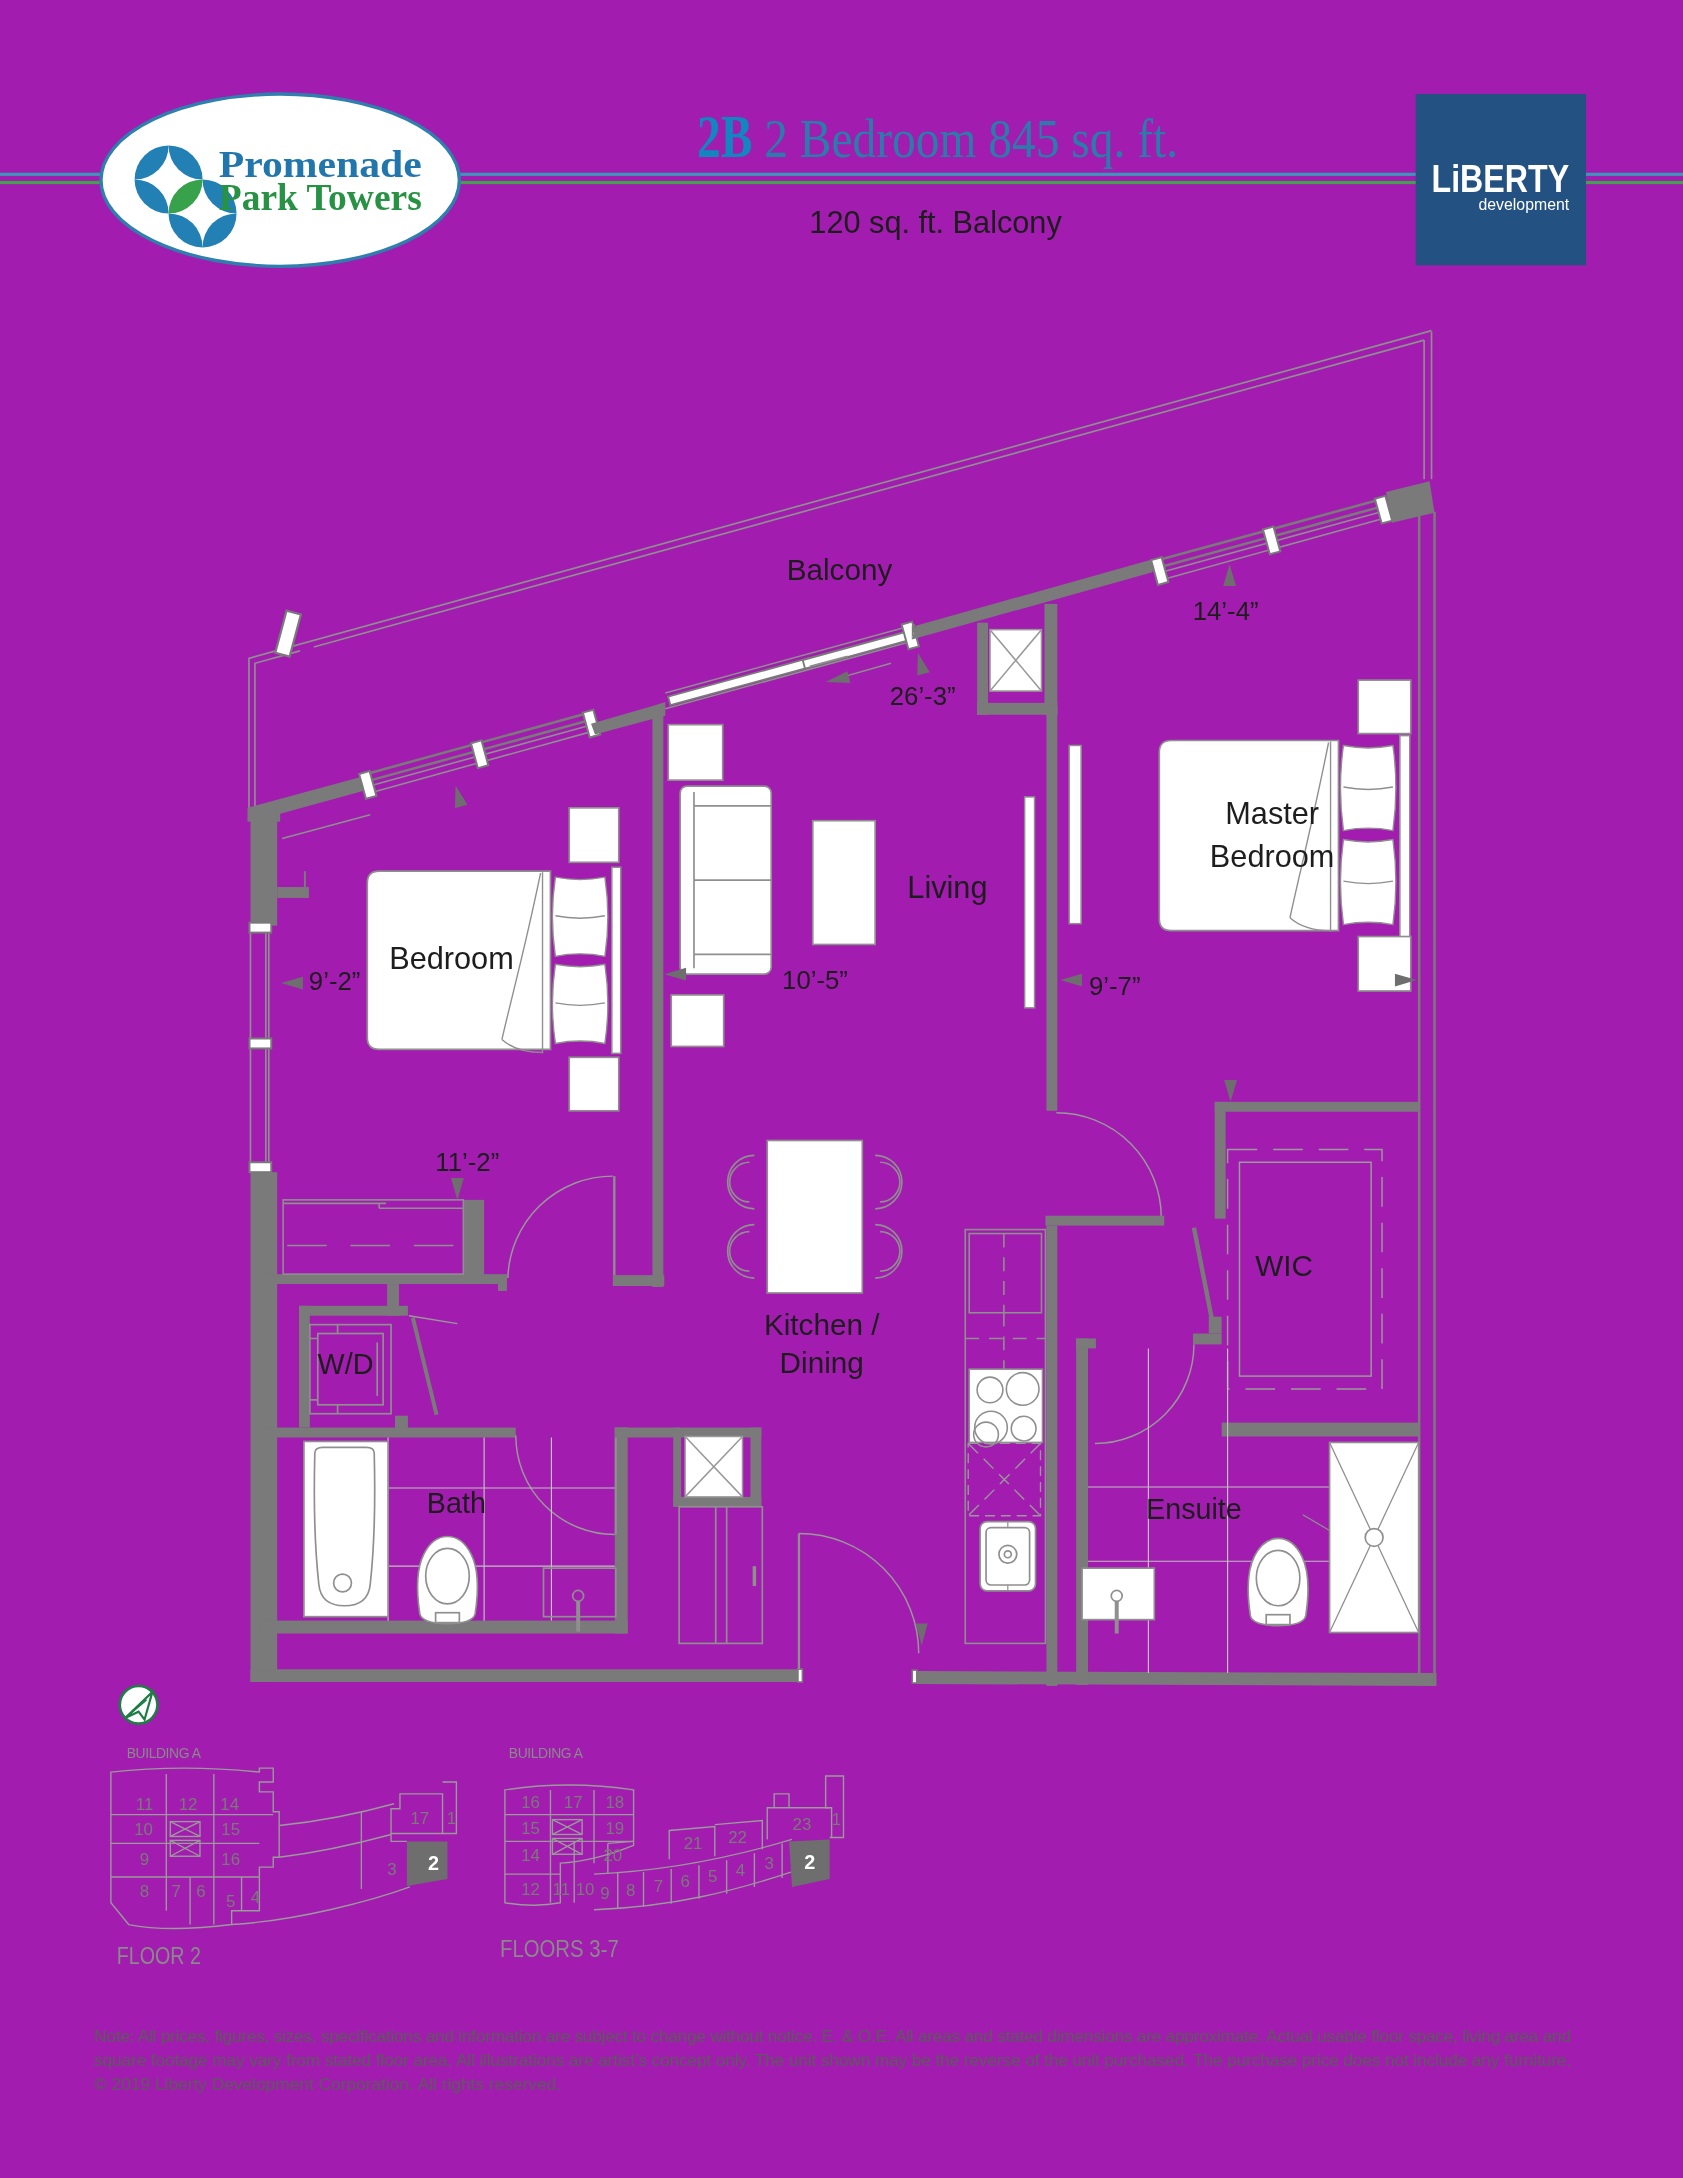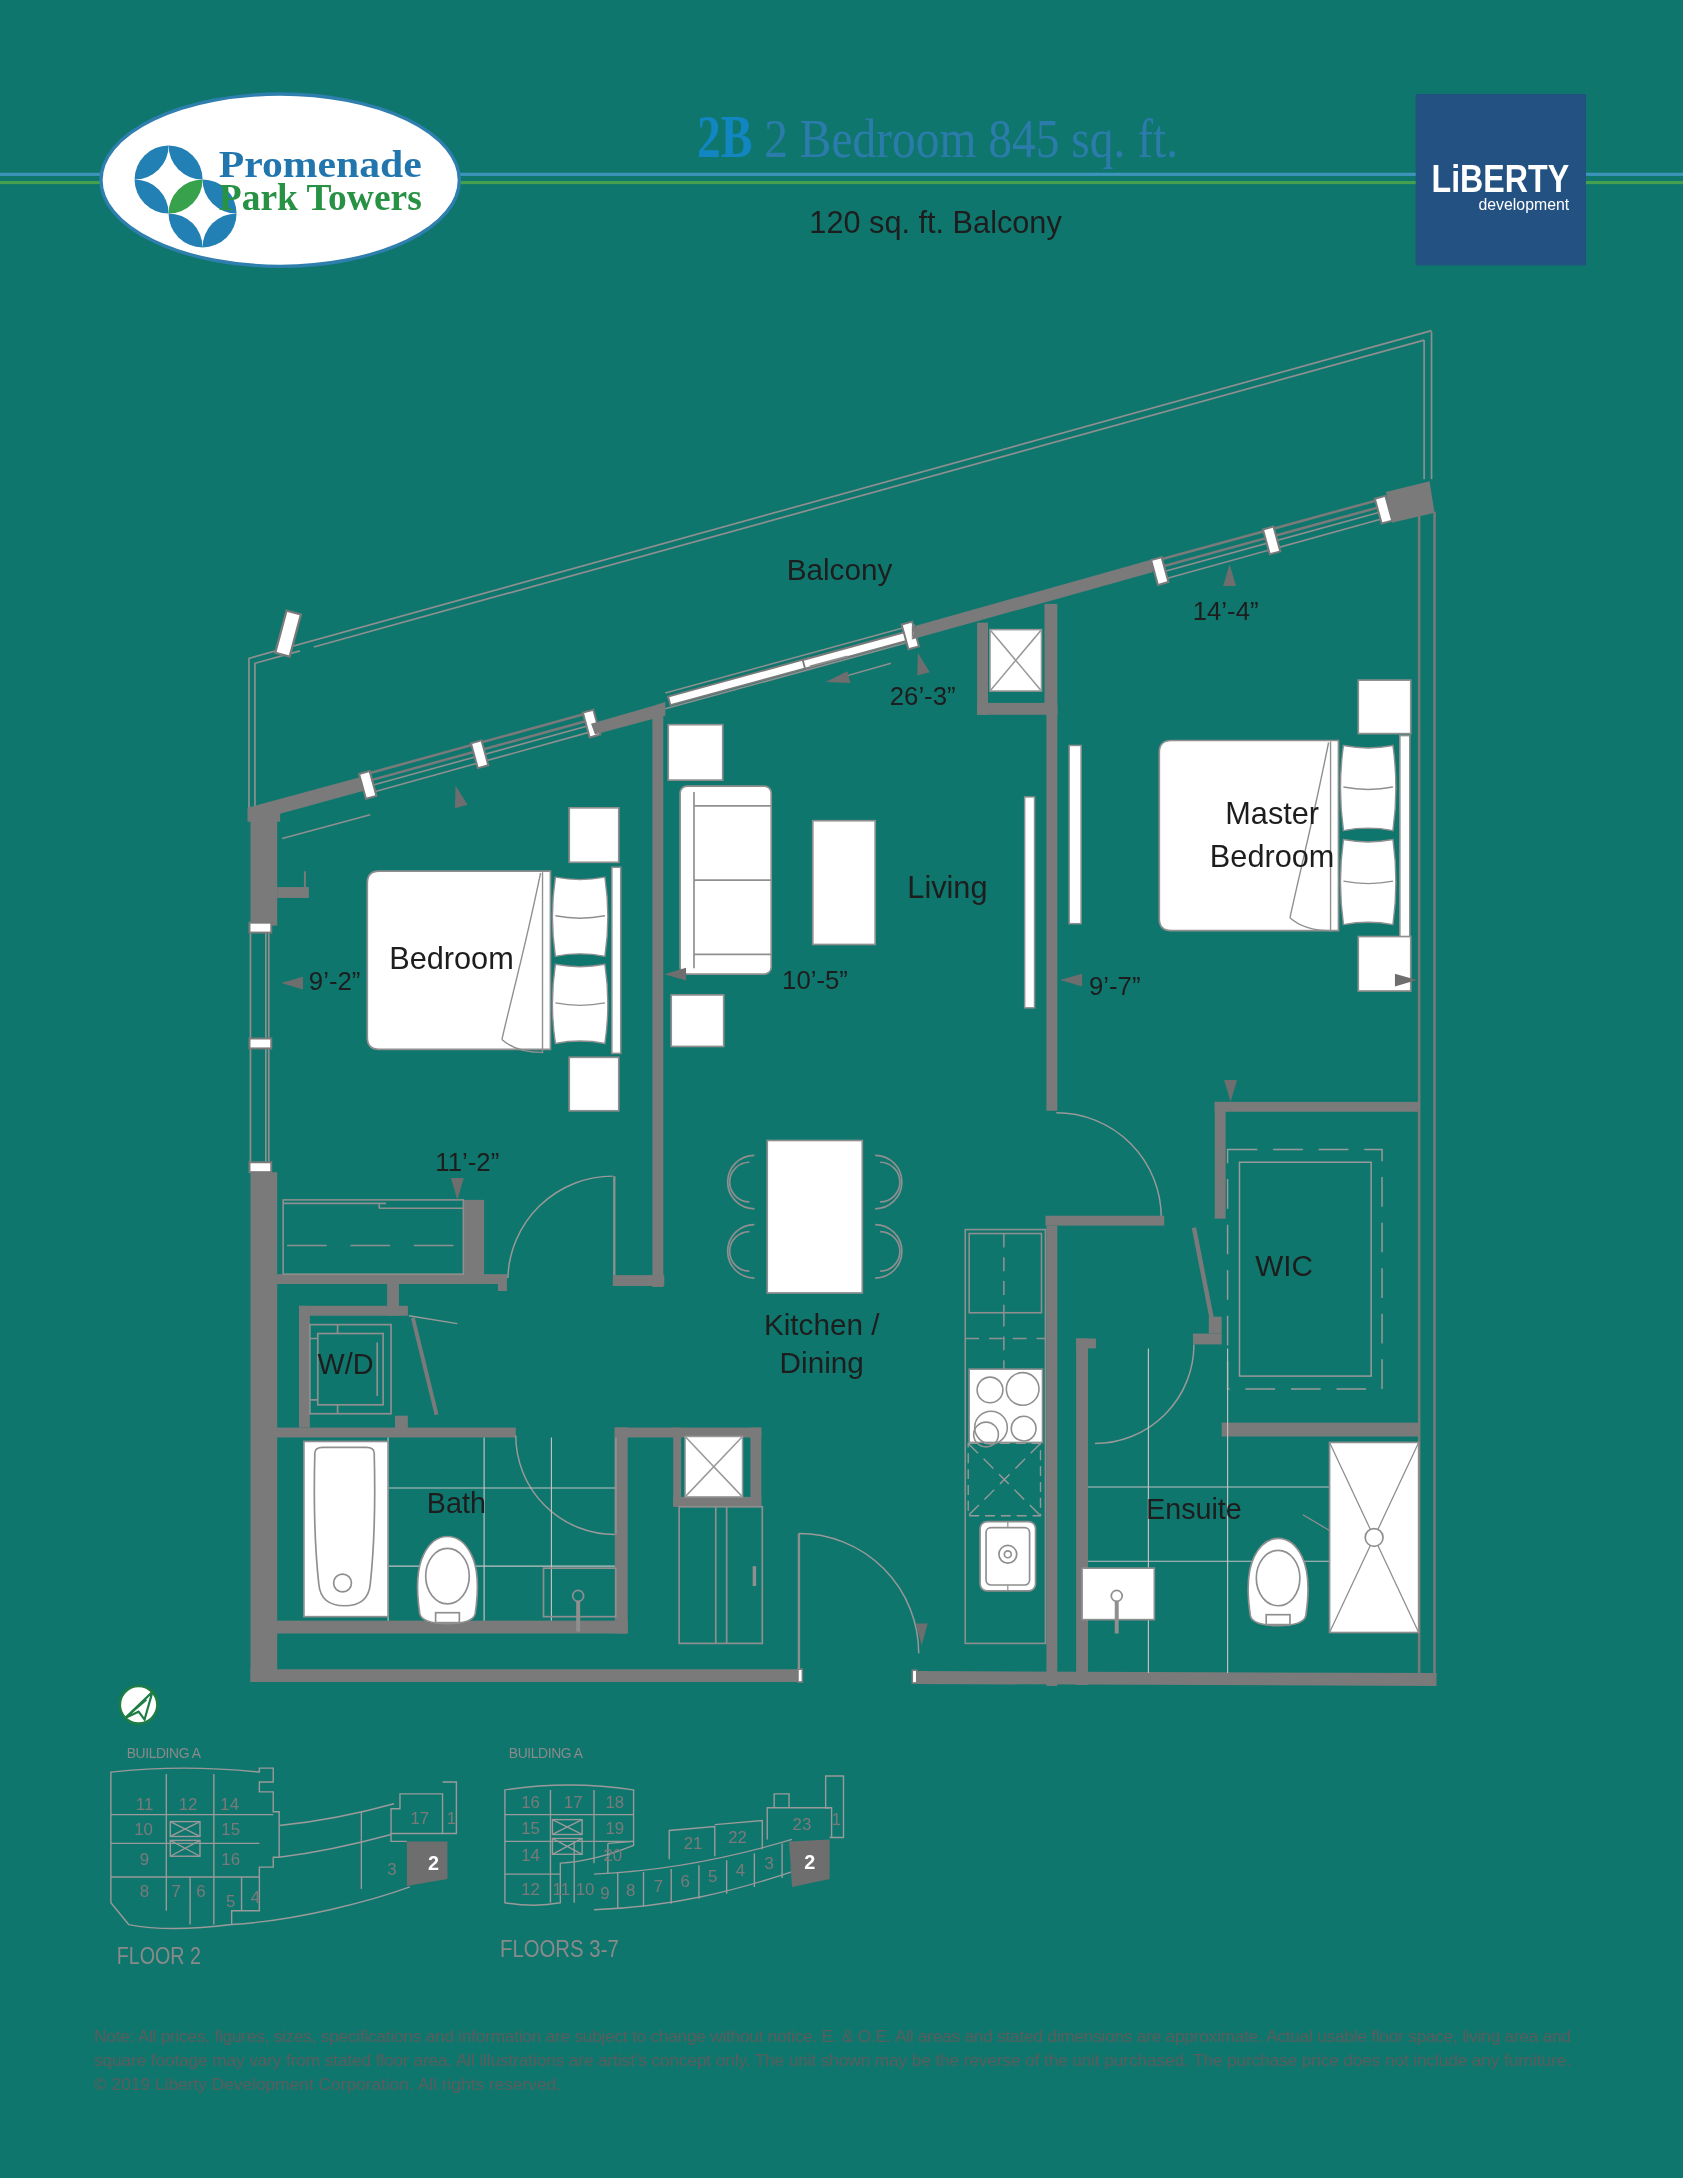--- a/index.html
+++ b/index.html
@@ -1,16 +1,16 @@
 <!DOCTYPE html>
 <html><head>
 <meta charset="utf-8">
 <style>
   html,body{margin:0;padding:0;background:#ffffff;}
-  .page{position:relative;width:1683px;height:2178px;background:#0f766e;overflow:hidden;}
+  .page{position:relative;width:1683px;height:2178px;background:#a21caf;overflow:hidden;}
   svg{position:absolute;top:0;left:0;}
   text{font-family:"Liberation Sans",sans-serif;}
   .serif, g.serif text{font-family:"Liberation Serif",serif;}
 </style>
 </head>
 <body>
 <div class="page">
 <svg width="1683" height="2178" viewBox="0 0 1700 2200">
 <defs>
 <path id="petal" d="M 0,-24.3 A 34.3,34.3 0 0 1 0,24.3 A 34.3,34.3 0 0 1 0,-24.3 Z"></path>

